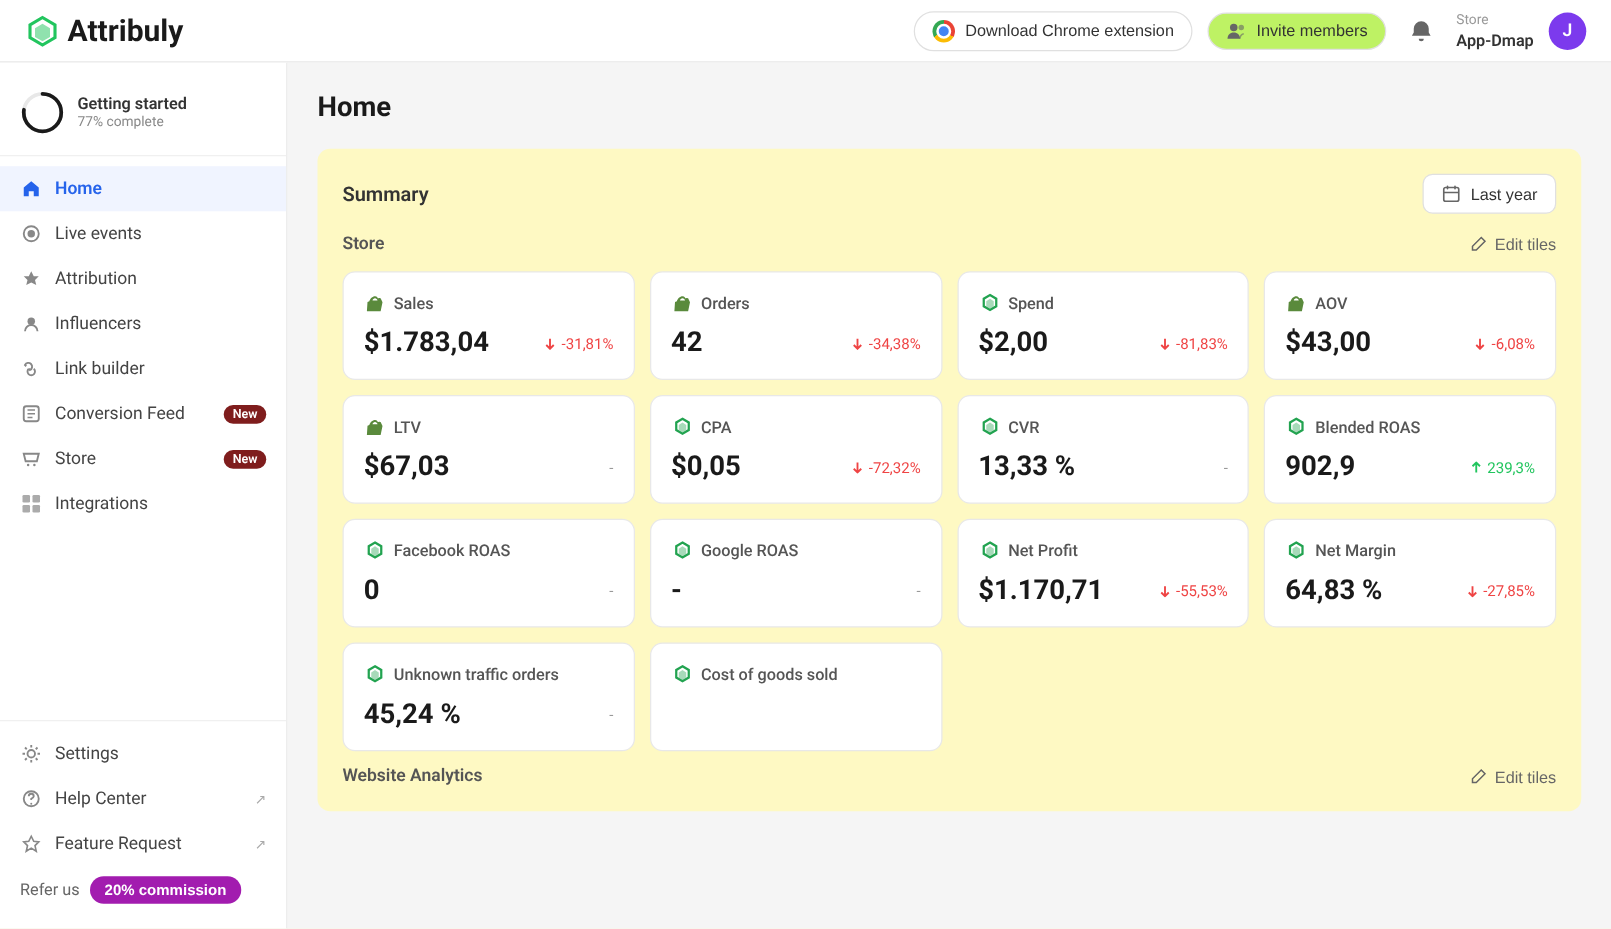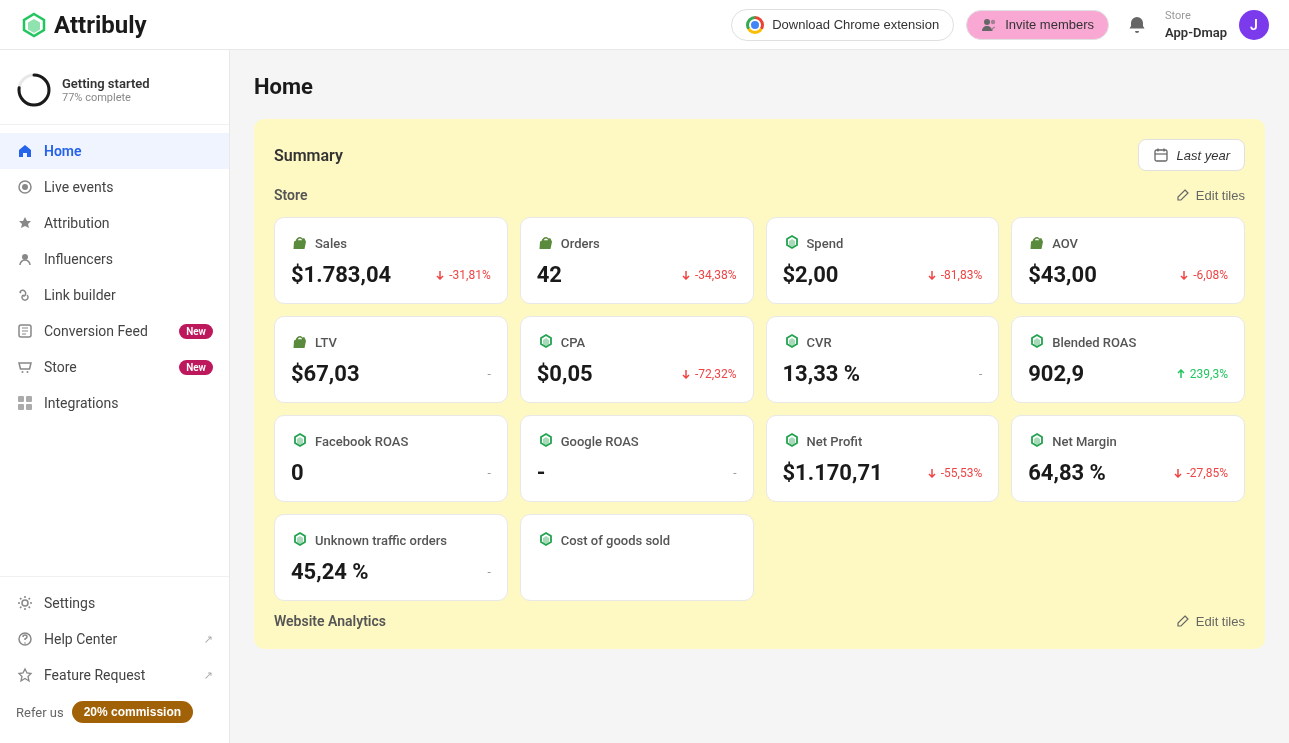--- a/index.html
+++ b/index.html
@@ -6,52 +6,52 @@
     body { font-family: -apple-system, BlinkMacSystemFont, 'Segoe UI', Roboto, sans-serif; background: #f5f5f5; display: flex; flex-direction: column; height: 743px; overflow: hidden; }
 
     
     .topbar { background: #fff; height: 50px; display: flex; align-items: center; justify-content: space-between; padding: 0 20px; border-bottom: 1px solid #e8e8e8; flex-shrink: 0; }
     .topbar-left { display: flex; align-items: center; gap: 6px; }
     .logo-text { font-size: 24px; font-weight: 700; color: #1a1a1a; }
     .topbar-right { display: flex; align-items: center; gap: 12px; }
     .chrome-btn { display: flex; align-items: center; gap: 8px; border: 1px solid #e0e0e0; border-radius: 20px; padding: 6px 14px; font-size: 13px; cursor: pointer; background: #fff; color: #333; }
     .chrome-icon { width: 18px; height: 18px; border-radius: 50%; background: conic-gradient(#ea4335 0deg 120deg, #fbbc05 120deg 240deg, #34a853 240deg 360deg); position: relative; }
     .chrome-icon::after { content: ''; position: absolute; top: 50%; left: 50%; transform: translate(-50%, -50%); width: 8px; height: 8px; border-radius: 50%; background: #4285f4; border: 2px solid #fff; }
-    .invite-btn { display: flex; align-items: center; gap: 8px; border: 1px solid #e0e0e0; border-radius: 20px; padding: 6px 14px; font-size: 13px; cursor: pointer; background: #f9a8d4; color: #333; }
+    .invite-btn { display: flex; align-items: center; gap: 8px; border: 1px solid #e0e0e0; border-radius: 20px; padding: 6px 14px; font-size: 13px; cursor: pointer; background: #bef264; color: #333; }
     .notif-btn { width: 32px; height: 32px; display: flex; align-items: center; justify-content: center; cursor: pointer; color: #666; font-size: 18px; }
     .store-info { display: flex; align-items: center; gap: 8px; }
     .store-label { font-size: 11px; color: #999; display: block; }
     .store-name { font-size: 13px; font-weight: 600; color: #333; }
     .avatar { width: 30px; height: 30px; border-radius: 50%; background: #7c3aed; color: #fff; display: flex; align-items: center; justify-content: center; font-size: 14px; font-weight: 600; }
 
     
     .layout { display: flex; flex: 1; overflow: hidden; }
 
     
     .sidebar { width: 230px; background: #fff; border-right: 1px solid #e8e8e8; display: flex; flex-direction: column; flex-shrink: 0; padding: 12px 0; overflow-y: auto; }
     .sidebar-progress { display: flex; align-items: center; gap: 10px; padding: 10px 16px 16px; border-bottom: 1px solid #f0f0f0; margin-bottom: 8px; }
     .progress-ring { width: 36px; height: 36px; flex-shrink: 0; }
     .progress-text { font-size: 13px; font-weight: 600; color: #333; }
     .progress-sub { font-size: 11px; color: #888; }
     .nav-item { display: flex; align-items: center; gap: 10px; padding: 9px 16px; cursor: pointer; font-size: 14px; color: #444; border-radius: 0; position: relative; }
     .nav-item.active { background: #f0f4ff; color: #2563eb; font-weight: 600; }
     .nav-icon { width: 18px; height: 18px; display: flex; align-items: center; justify-content: center; flex-shrink: 0; }
-    .nav-badge { margin-left: auto; background: #be185d; color: #fff; font-size: 10px; font-weight: 600; padding: 2px 7px; border-radius: 10px; }
+    .nav-badge { margin-left: auto; background: #7f1d1d; color: #fff; font-size: 10px; font-weight: 600; padding: 2px 7px; border-radius: 10px; }
     .sidebar-bottom { margin-top: auto; border-top: 1px solid #f0f0f0; padding-top: 8px; }
-    .refer-btn { margin: 8px 16px; background: #a16207; color: #fff; border: none; border-radius: 20px; padding: 7px 14px; font-size: 13px; font-weight: 600; cursor: pointer; text-align: center; }
+    .refer-btn { margin: 8px 16px; background: #a21caf; color: #fff; border: none; border-radius: 20px; padding: 7px 14px; font-size: 13px; font-weight: 600; cursor: pointer; text-align: center; }
 
     
     .main { flex: 1; overflow-y: auto; padding: 24px; background: #f5f5f5; }
     .page-title { font-size: 22px; font-weight: 700; color: #1a1a1a; margin-bottom: 20px; }
 
     
     .summary-card { background: #fef9c3; border-radius: 10px; padding: 20px; margin-bottom: 20px; }
     .summary-header { display: flex; align-items: center; justify-content: space-between; margin-bottom: 16px; }
     .summary-title { font-size: 16px; font-weight: 600; color: #333; }
-    .date-picker { display: flex; align-items: center; gap: 8px; border: 1px solid #e0e0e0; border-radius: 8px; padding: 7px 14px; font-size: 13px; color: #333; cursor: pointer; background: #fff; font-style: italic; }
+    .date-picker { display: flex; align-items: center; gap: 8px; border: 1px solid #e0e0e0; border-radius: 8px; padding: 7px 14px; font-size: 13px; color: #333; cursor: pointer; background: #fff; }
     .store-section-header { display: flex; align-items: center; justify-content: space-between; margin-bottom: 14px; }
     .store-section-label { font-size: 14px; font-weight: 600; color: #555; }
     .edit-tiles-btn { display: flex; align-items: center; gap: 6px; font-size: 13px; color: #666; cursor: pointer; background: none; border: none; }
 
     
     .metrics-grid { display: grid; grid-template-columns: repeat(4, 1fr); gap: 12px; margin-bottom: 12px; }
     .metric-card { background: #fff; border: 1px solid #e8e8e8; border-radius: 10px; padding: 16px; }
     .metric-header { display: flex; align-items: center; gap: 6px; margin-bottom: 10px; }
     .metric-icon { width: 18px; height: 18px; display: flex; align-items: center; justify-content: center; }
     .metric-name { font-size: 13px; color: #555; font-weight: 500; }

